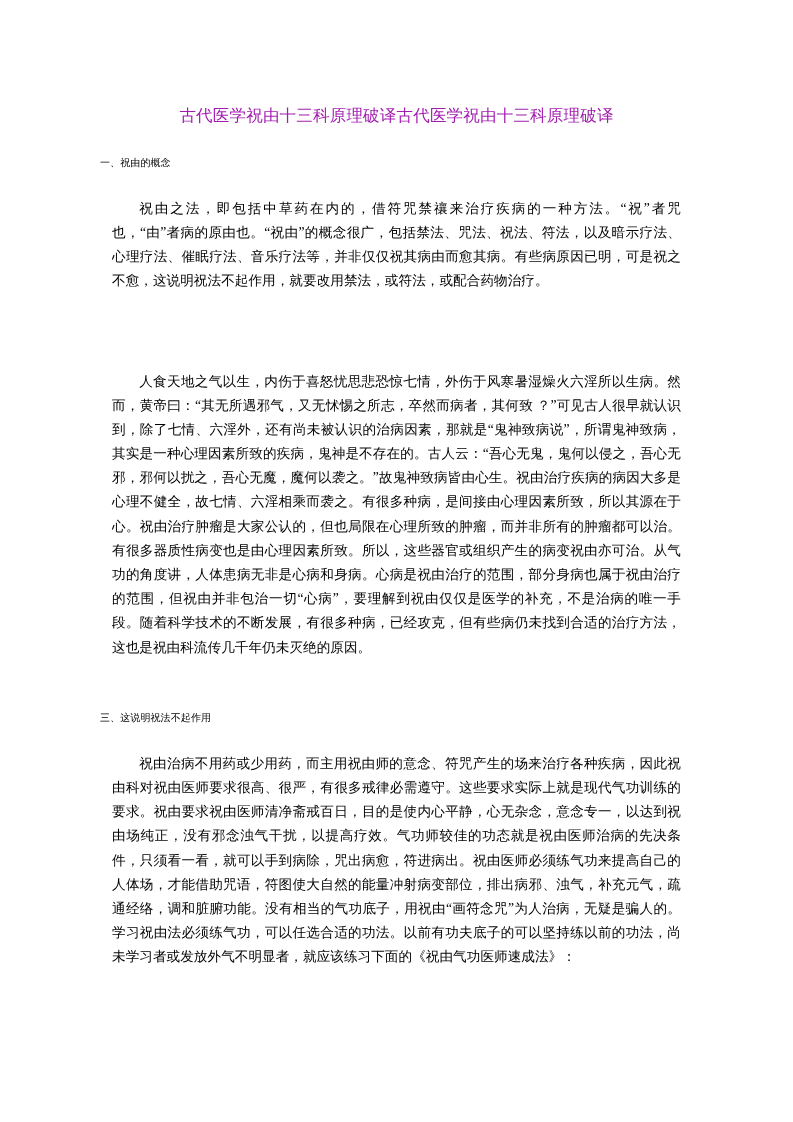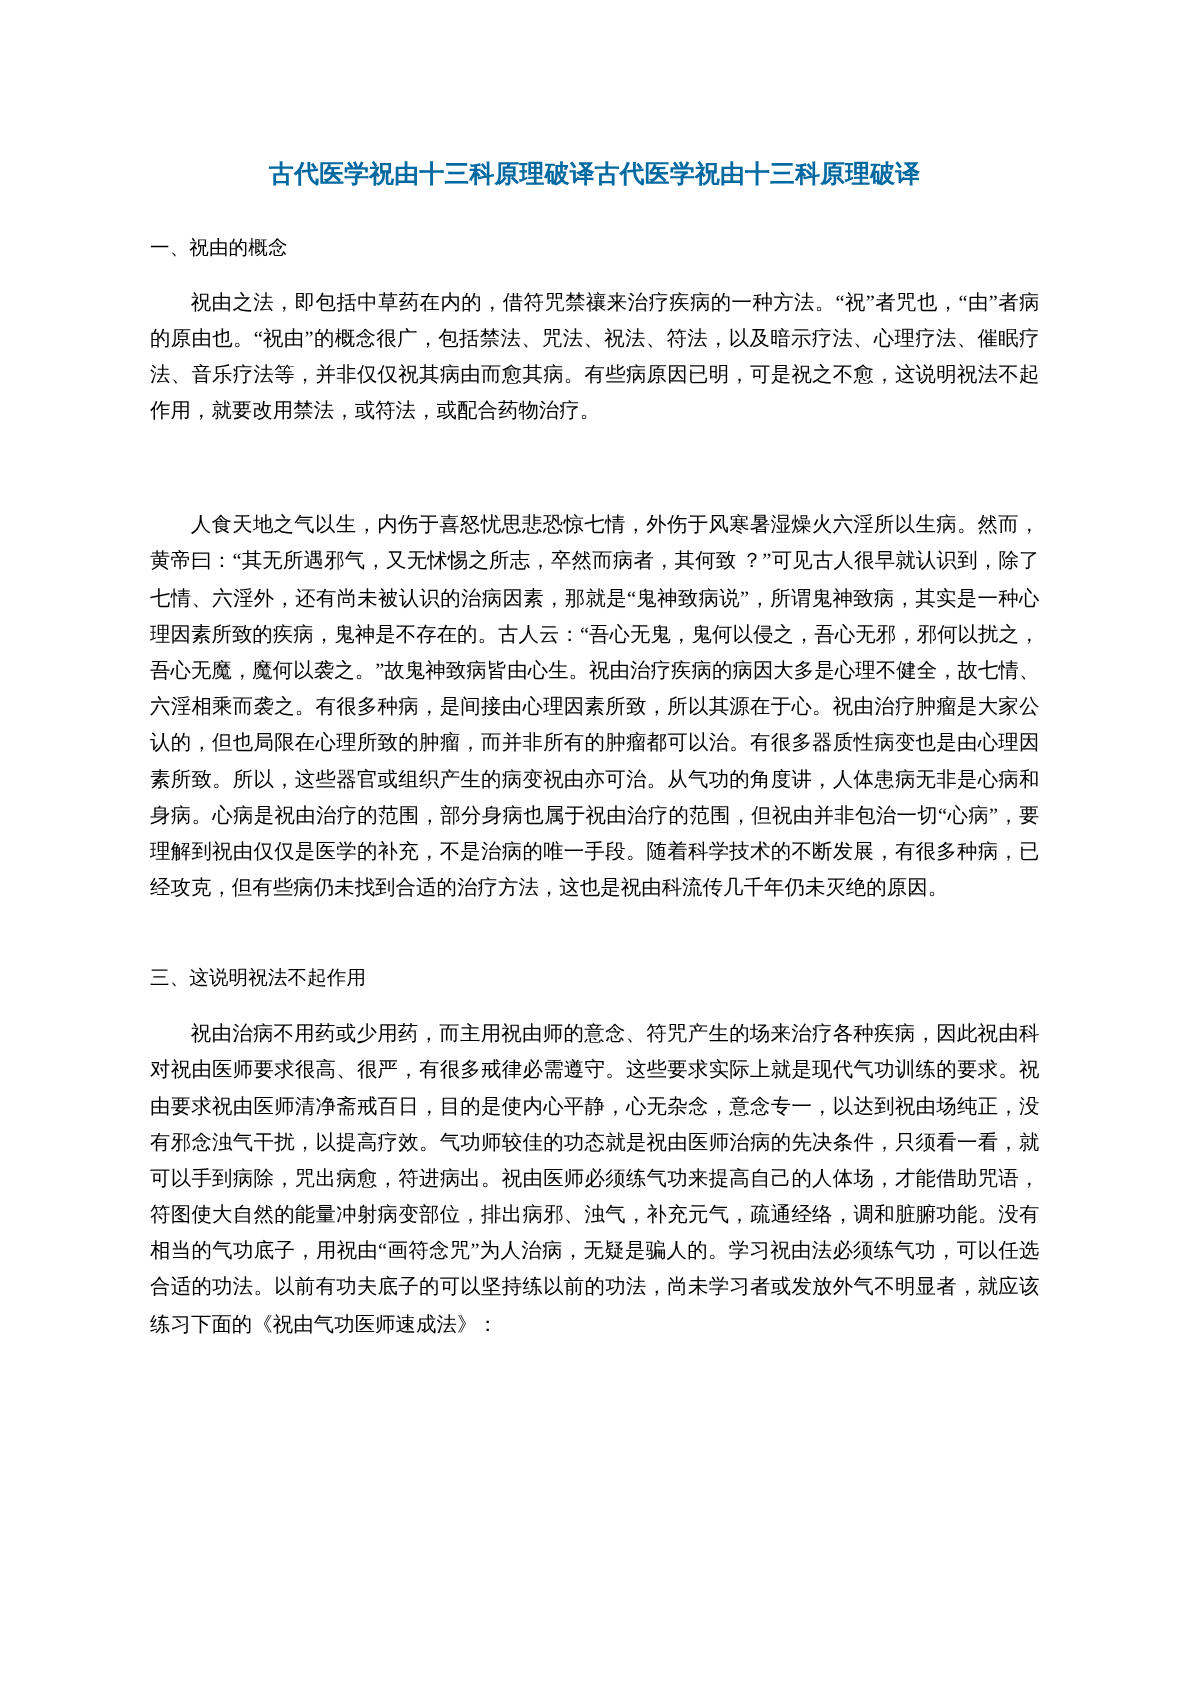--- a/index.html
+++ b/index.html
@@ -16,35 +16,35 @@
     padding: 100px 100px 0 100px;
     overflow: hidden;
     font-family: "Liberation Serif", "DejaVu Serif", serif;
     color: #000000;
   }
   .doc-title {
     margin: 0;
     padding-top: 4px;
     text-align: center;
     font-size: 16.5px;
-    font-weight: bold;
+    font-weight: normal;
     letter-spacing: 0.2px;
     line-height: 1.5;
-    color: #0369a1;
+    color: #a21caf;
   }
   .section-heading {
     margin: 0;
-    font-size: 13px;
+    font-size: 10px;
     font-weight: normal;
     line-height: 1.6;
     color: #000000;
     letter-spacing: 0.1px;
   }
   .body-par {
-    margin: 0;
+    margin: 12px;
     font-size: 13.6px;
     line-height: 1.78;
     text-align: justify;
     text-justify: inter-ideograph;
     text-indent: 2em;
     color: #000000;
     letter-spacing: 0.05px;
   }
   .quote-italic {
   }

